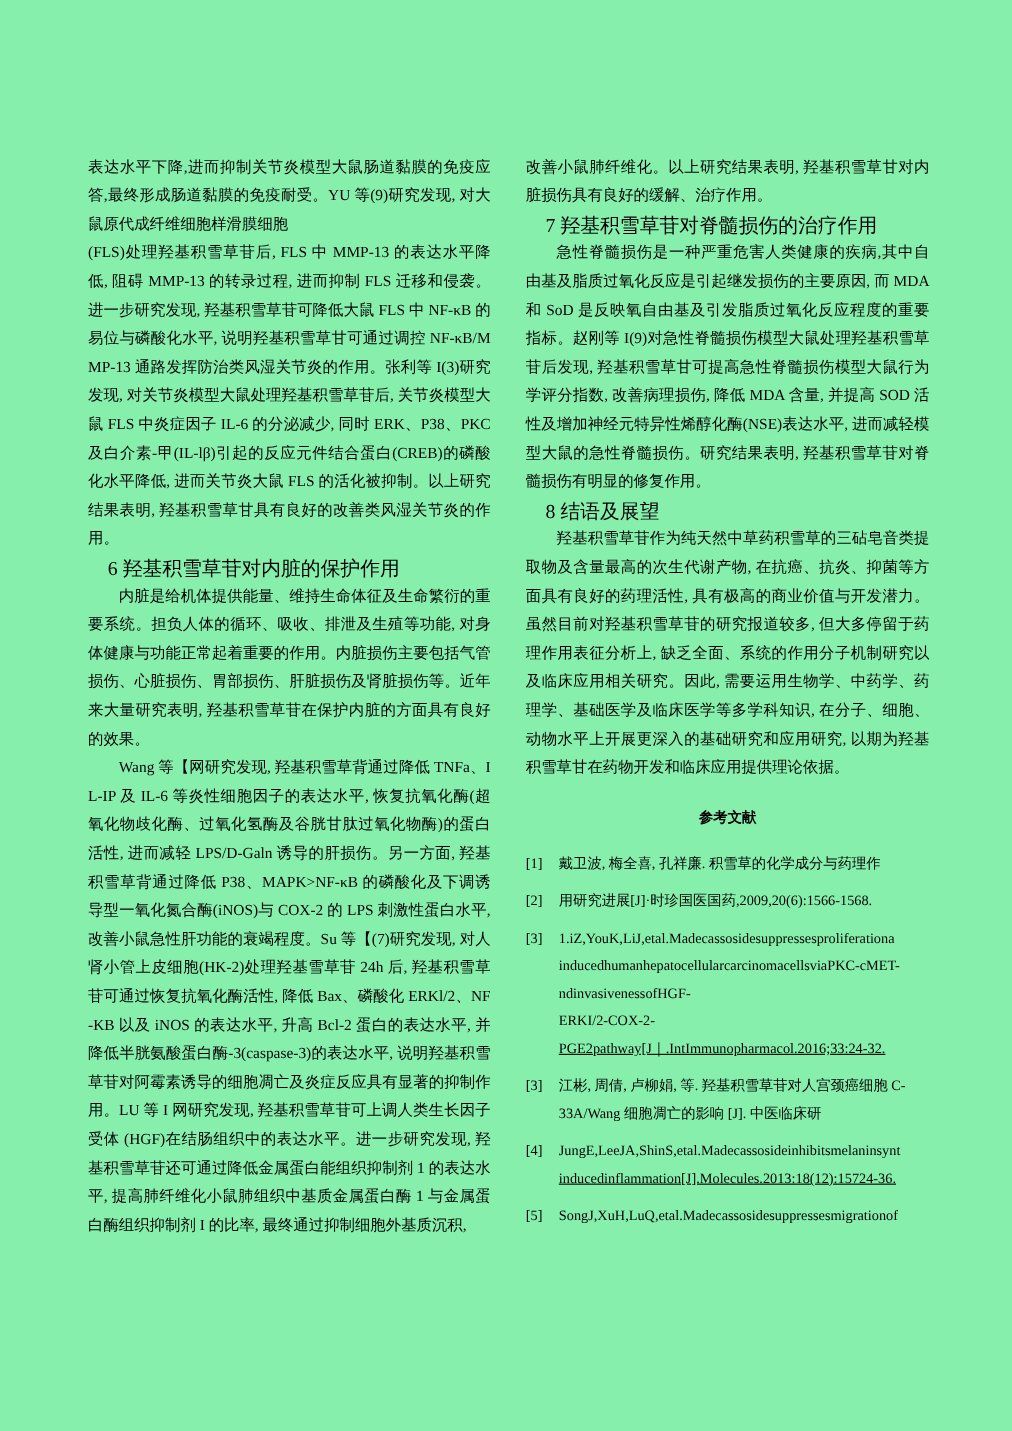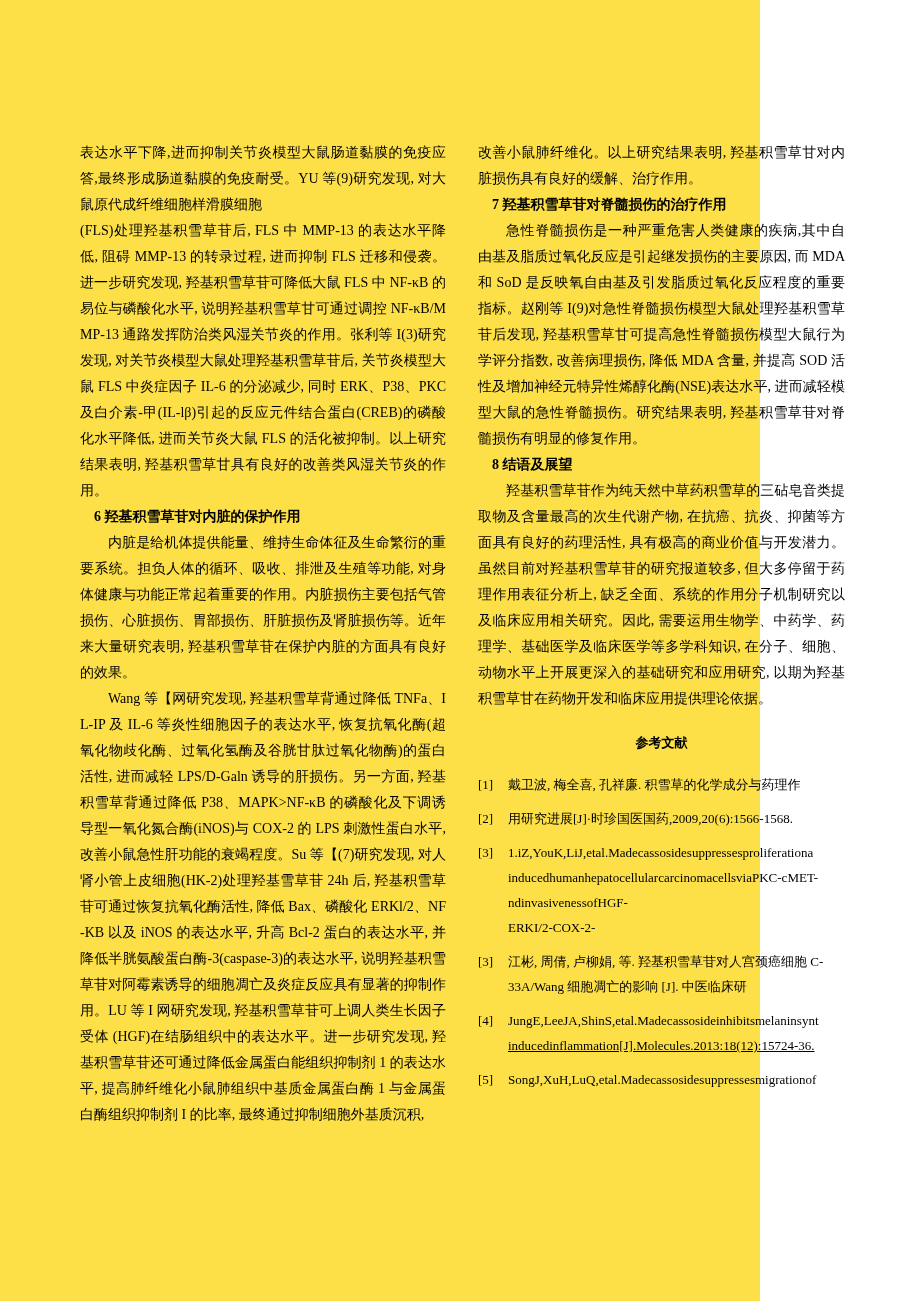--- a/index.html
+++ b/index.html
@@ -10,45 +10,45 @@
   body {
     width: 920px;
     height: 1301px;
     position: relative;
     overflow: hidden;
     font-family: "Liberation Serif", "DejaVu Serif", serif;
     color: #000000;
   }
   .page {
     position: relative;
-    width: 760px;
+    width: 920px;
     height: 1301px;
-    background: #fde047;
+    background: #86efac;
   }
   .col {
     position: absolute;
     top: 140px;
     font-size: 14px;
     line-height: 26px;
     text-align: justify;
   }
   .col-left  { left: 80px;  width: 366px; }
   .col-right { left: 478px; width: 367px; }
 
   .para {
     margin: 0;
     text-indent: 2em;
     word-break: break-all;
   }
   .para.no-indent { text-indent: 0; }
 
   .heading {
     margin: 0;
-    font-size: 14px;
-    font-weight: bold;
+    font-size: 18px;
+    font-weight: normal;
     text-indent: 1em;
     line-height: 26px;
     text-align: left;
   }
 
   .ref-title {
     text-align: center;
     font-weight: bold;
     font-size: 13px;
     margin: 18px 0 16px 0;
@@ -106,20 +106,21 @@
             <div class="ref-line">用研究进展[J]·时珍国医国药,2009,20(6):1566-1568.</div>
           </div>
         </div>
         <div class="ref-item">
           <span class="ref-label">[3]</span>
           <div class="ref-body">
             <div class="ref-line">1.iZ,YouK,LiJ,etal.Madecassosidesuppressesproliferationa</div>
             <div class="ref-line">inducedhumanhepatocellularcarcinomacellsviaPKC-cMET-</div>
             <div class="ref-line">ndinvasivenessofHGF-</div>
             <div class="ref-line">ERKI/2-COX-2-</div>
+            <div class="ref-line u">PGE2pathway[J｜.IntImmunopharmacol.2016;33:24-32.</div>
           </div>
         </div>
         <div class="ref-item">
           <span class="ref-label">[3]</span>
           <div class="ref-body">
             <div class="ref-line">江彬, 周倩, 卢柳娟, 等. 羟基积雪草苷对人宫颈癌细胞 C-</div>
             <div class="ref-line">33A/Wang 细胞凋亡的影响 [J]. 中医临床研</div>
           </div>
         </div>
         <div class="ref-item">

